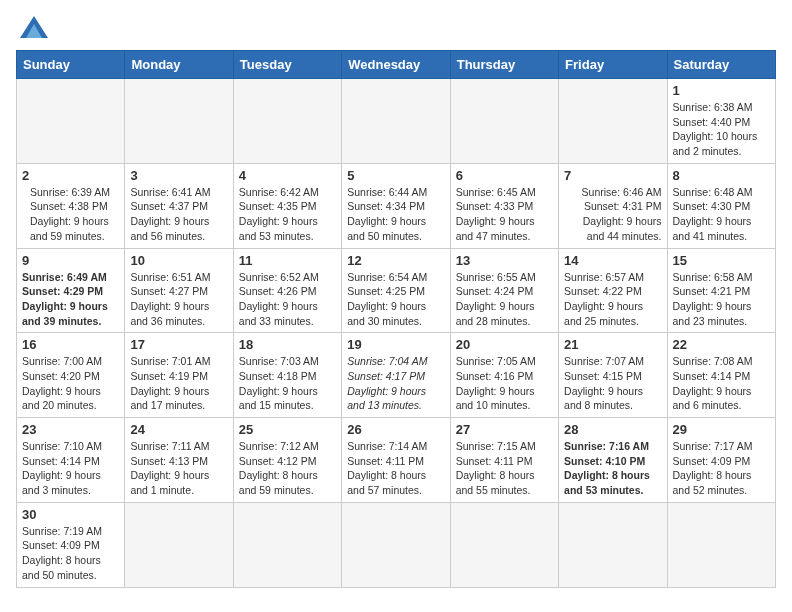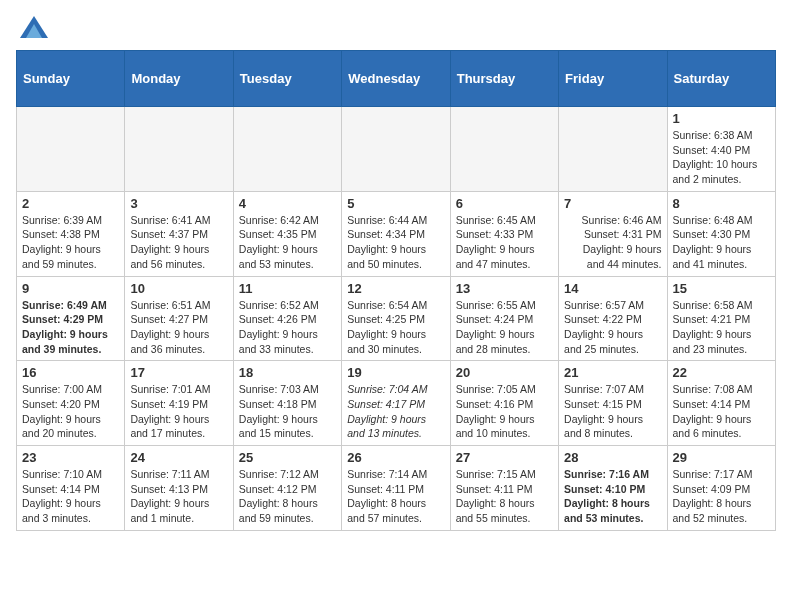--- a/index.html
+++ b/index.html
@@ -49,21 +49,21 @@
     }
     .calendar {
       width: 100%;
       border-collapse: collapse;
       border: 1px solid #ccc;
     }
     .calendar th {
       background-color: #2e6db4;
       color: #fff;
       text-align: left;
-      padding: 20px 6px;
+      padding: 6px 6px;
       font-size: 13px;
       border: 1px solid #2060a0;
     }
     .calendar td {
       border: 1px solid #ccc;
       vertical-align: top;
       padding: 4px 5px;
       width: calc(100% / 7);
       min-height: 80px;
       font-size: 11px;
@@ -131,21 +131,21 @@
         <td>
           <span class="day-number">1</span>
           <div class="day-info" style="white-space: pre-line;">Sunrise: 6:38 AM
 Sunset: 4:40 PM
 Daylight: 10 hours and 2 minutes.</div>
         </td>
       </tr>
       <tr class="week-row">
         <td>
           <span class="day-number">2</span>
-          <div class="day-info" style="white-space: pre-line;">Sunrise: 6:39 AM
+          <div class="day-info" style="white-space: pre-line; margin-left: 8px;">Sunrise: 6:39 AM
 Sunset: 4:38 PM
 Daylight: 9 hours and 59 minutes.</div>
         </td>
         <td>
           <span class="day-number">3</span>
           <div class="day-info" style="white-space: pre-line;">Sunrise: 6:41 AM
 Sunset: 4:37 PM
 Daylight: 9 hours and 56 minutes.</div>
         </td>
         <td>
@@ -304,14 +304,28 @@
 Sunset: 4:10 PM
 Daylight: 8 hours and 53 minutes.</div>
         </td>
         <td>
           <span class="day-number">29</span>
           <div class="day-info" style="white-space: pre-line;">Sunrise: 7:17 AM
 Sunset: 4:09 PM
 Daylight: 8 hours and 52 minutes.</div>
         </td>
       </tr>
+      <tr class="week-row">
+        <td>
+          <span class="day-number">30</span>
+          <div class="day-info" style="white-space: pre-line;">Sunrise: 7:19 AM
+Sunset: 4:09 PM
+Daylight: 8 hours and 50 minutes.</div>
+        </td>
+        <td class="empty"></td>
+        <td class="empty"></td>
+        <td class="empty"></td>
+        <td class="empty"></td>
+        <td class="empty"></td>
+        <td class="empty"></td>
+      </tr>
     </tbody>
 </table>
 
 </body></html>

